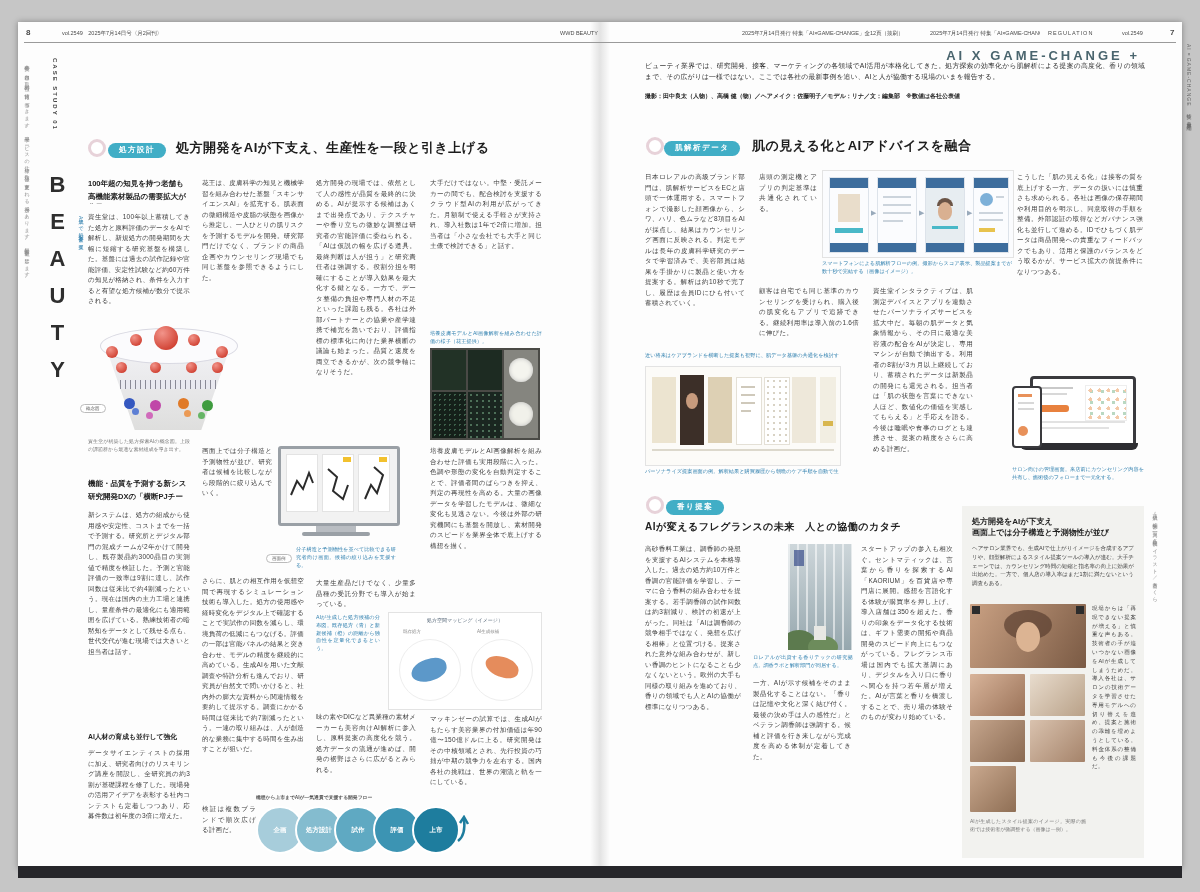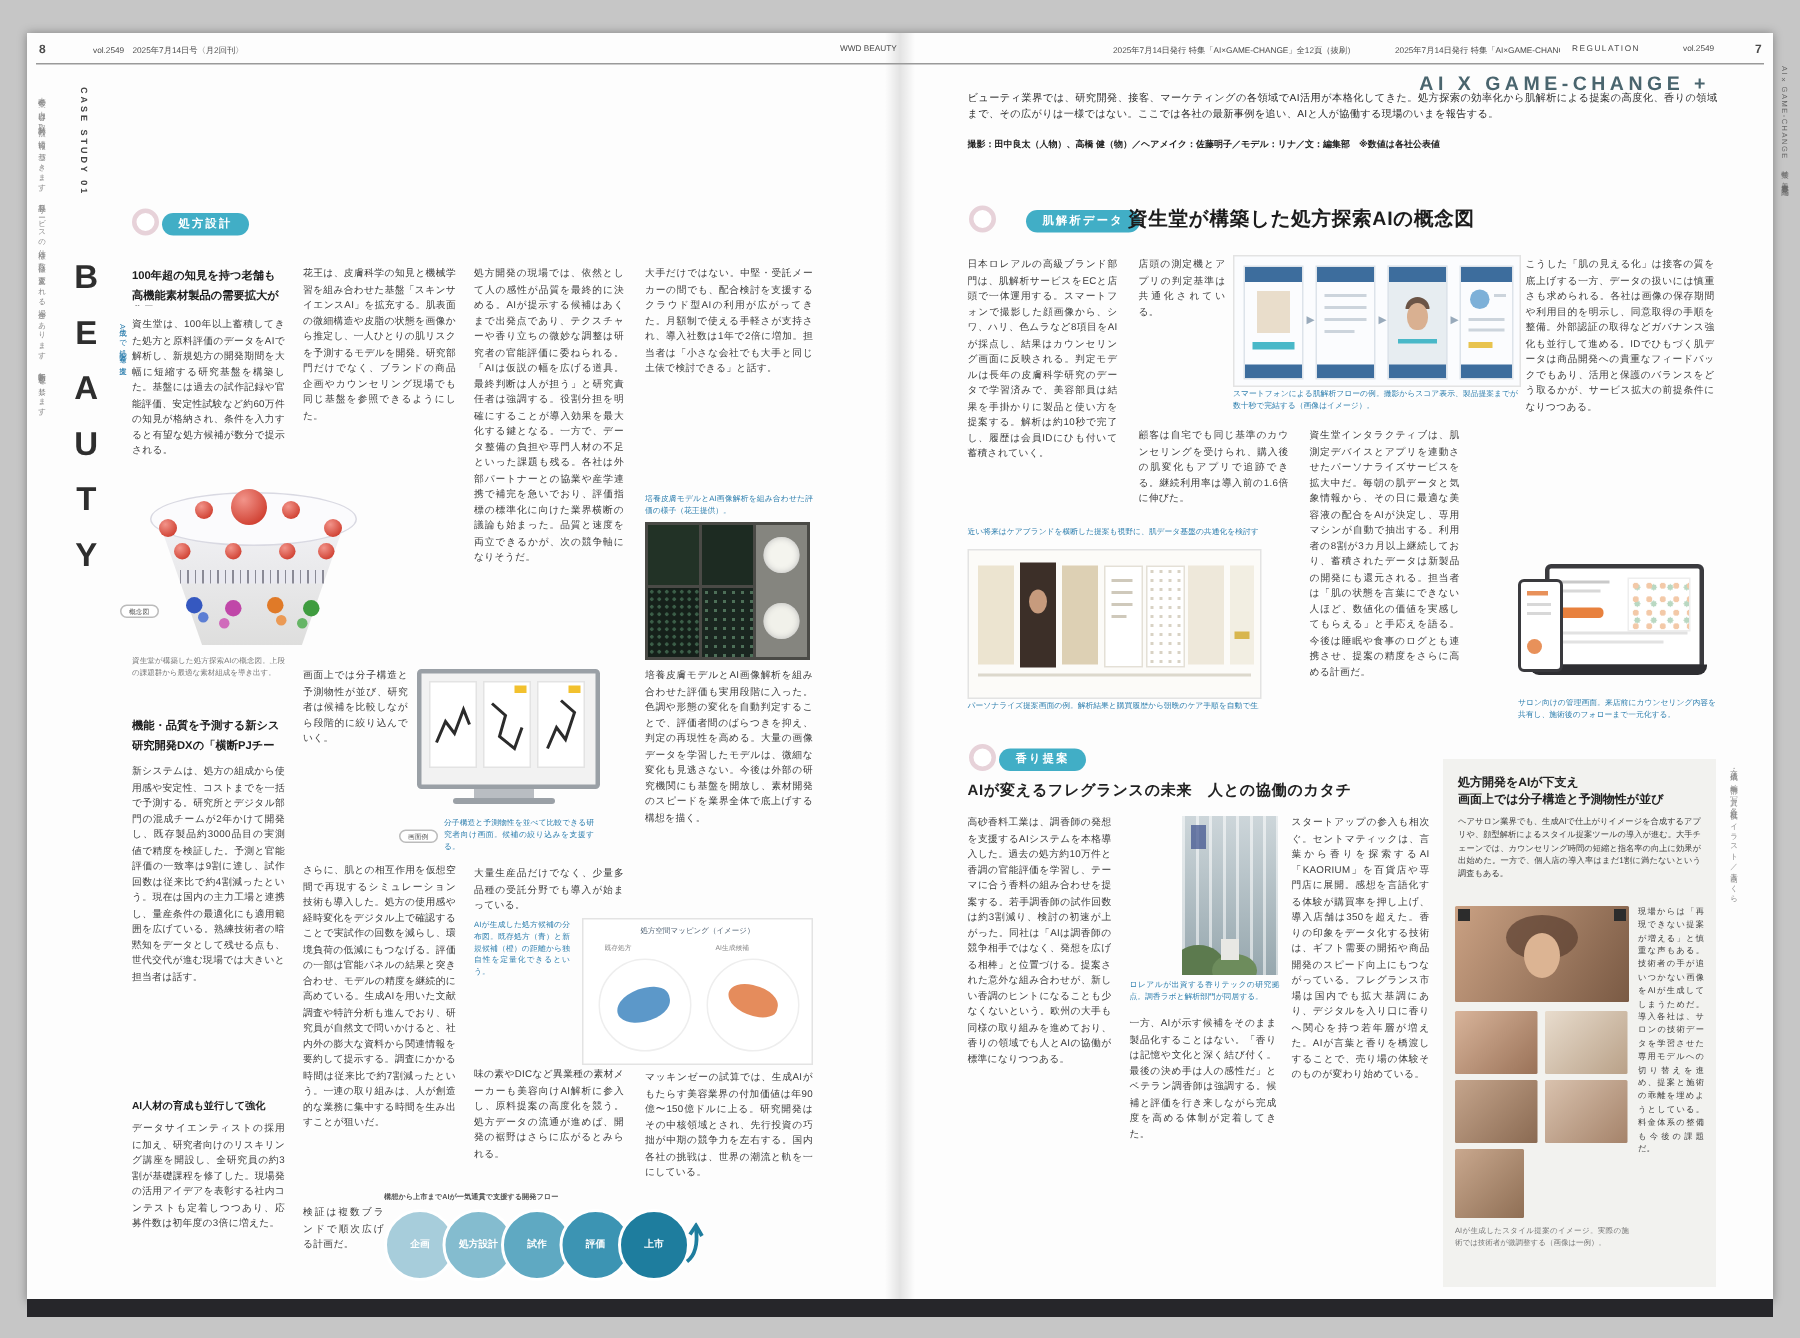--- a/index.html
+++ b/index.html
@@ -56,20 +56,21 @@
 
   <div class="abs vsmall" style="left:24px;top:60px;height:720px;">本特集の内容は取材時点の情報に基づきます。製品・サービスの仕様や数値は変更される場合があります。無断転載を禁じます。</div>
   <div class="abs vsmall" style="left:1186px;top:44px;height:330px;color:#666;">AI×GAME-CHANGE 特集　美容業界編</div>
   <div class="abs vsmall" style="left:1152px;top:508px;height:344px;">文・構成／編集部　写真／各社提供　イラスト／青山さくら</div>
 
   <div class="abs vcase" style="left:52px;top:58px;height:110px;">CASE STUDY 01</div>
   <div class="abs vtitle" style="left:44px;top:172px;height:250px;">BEAUTY</div>
 
   <div class="abs cicon" style="left:88px;top:139px;"></div>
   <div class="abs" style="left:108px;top:138px;"><span class="pill">処方設計</span></div>
+  <div class="abs stitle" style="left:176px;top:139px;">処方開発をAIが下支え、生産性を一段と引き上げる</div>
 
   <div class="abs bh" style="left:88px;top:178px;width:102px;height:13px;">100年超の知見を持つ老舗もAI</div>
   <div class="abs bh" style="left:88px;top:191px;width:102px;height:13px;">高機能素材製品の需要拡大が背景</div>
   <div class="abs vsmall" style="left:78px;top:214px;height:80px;color:#2e7fae;">生成AIで処方探索を支援</div>
   <div class="abs col" style="left:88px;top:212px;width:102px;height:106px;">資生堂は、100年以上蓄積してきた処方と原料評価のデータをAIで解析し、新規処方の開発期間を大幅に短縮する研究基盤を構築した。基盤には過去の試作記録や官能評価、安定性試験など約60万件の知見が格納され、条件を入力すると有望な処方候補が数分で提示される。</div>
 
   <div class="abs" style="left:92px;top:322px;width:152px;height:112px;">
     <div class="abs" style="left:12px;top:20px;width:128px;height:88px;background:linear-gradient(#f3f3f7,#dededd);clip-path:polygon(0 0,100% 0,76% 100%,24% 100%);"></div>
     <div class="abs" style="left:8px;top:6px;width:136px;height:34px;border:1px solid #d9d9e2;border-radius:50%;background:#fbfbfd;"></div>
     <div class="sphere" style="left:62px;top:4px;width:24px;height:24px;"></div>
@@ -162,22 +163,22 @@
     <svg width="14" height="30" style="margin-left:-4px;">
         <path d="M2,26 Q10,20 8,4" fill="none" stroke="#1e7d9e" stroke-width="2.5"></path>
         <path d="M4,8 L8,2 L12,9" fill="none" stroke="#1e7d9e" stroke-width="2.5"></path>
       </svg>
   </div>
 
   <div class="abs col" style="left:645px;top:60px;width:500px;height:26px;font-size:6.8px;color:#2c2c2c;">ビューティ業界では、研究開発、接客、マーケティングの各領域でAI活用が本格化してきた。処方探索の効率化から肌解析による提案の高度化、香りの領域まで、その広がりは一様ではない。ここでは各社の最新事例を追い、AIと人が協働する現場のいまを報告する。</div>
   <div class="abs" style="left:645px;top:92px;width:500px;height:10px;font-size:6px;color:#222;font-weight:bold;overflow:hidden;white-space:nowrap;">撮影：田中良太（人物）、高橋 健（物）／ヘアメイク：佐藤明子／モデル：リナ／文：編集部　※数値は各社公表値</div>
 
   <div class="abs cicon" style="left:646px;top:137px;"></div>
-  <div class="abs" style="left:684px;top:136px;"><span class="pill">肌解析データ</span></div>
-  <div class="abs stitle" style="left:752px;top:137px;">資生堂が構築した処方探索AIの概念図</div>
+  <div class="abs" style="left:664px;top:136px;"><span class="pill">肌解析データ</span></div>
+  <div class="abs stitle" style="left:752px;top:137px;">肌の見える化とAIアドバイスを融合</div>
 
   <div class="abs col" style="left:645px;top:172px;width:100px;height:176px;">日本ロレアルの高級ブランド部門は、肌解析サービスをECと店頭で一体運用する。スマートフォンで撮影した顔画像から、シワ、ハリ、色ムラなど8項目をAIが採点し、結果はカウンセリング画面に反映される。判定モデルは長年の皮膚科学研究のデータで学習済みで、美容部員は結果を手掛かりに製品と使い方を提案する。解析は約10秒で完了し、履歴は会員IDにひも付いて蓄積されていく。</div>
   <div class="abs col" style="left:759px;top:172px;width:58px;height:86px;">店頭の測定機とアプリの判定基準は共通化されている。</div>
 
   <div class="abs imgbox" style="left:822px;top:170px;width:190px;height:86px;background:#fbfcfe;">
     <div class="abs" style="left:6px;top:6px;width:38px;height:74px;border:1px solid #dde3ea;">
       <div class="panelhdr"></div>
       <div class="abs" style="left:8px;top:16px;width:22px;height:28px;background:#e9ddcb;"></div>
       <div class="abs" style="left:5px;top:50px;width:28px;height:5px;background:#49b8c8;"></div>
       <div class="abs" style="left:0;bottom:0;width:100%;height:9px;background:#3d6d9d;"></div>

